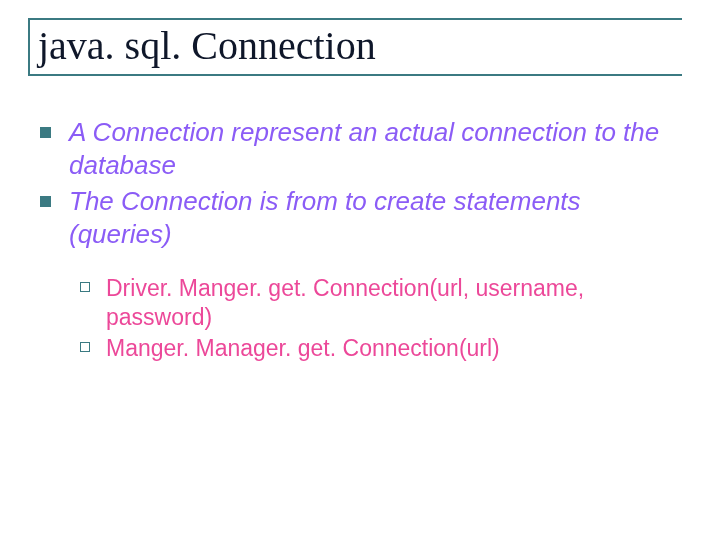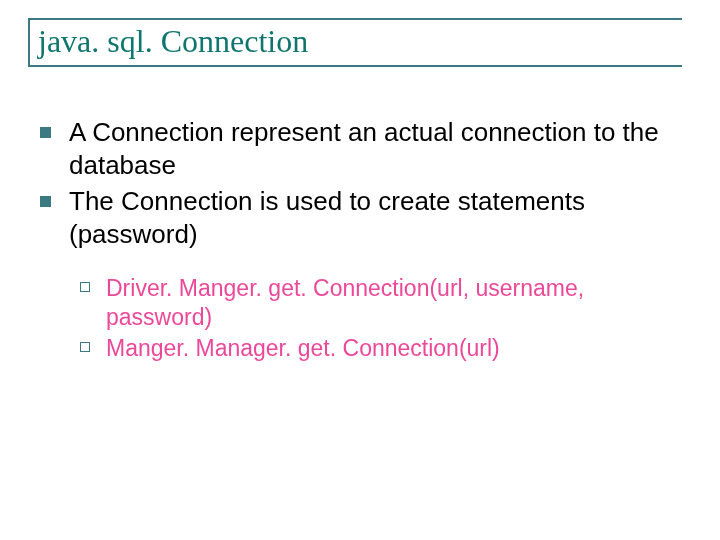--- a/index.html
+++ b/index.html
@@ -23,22 +23,22 @@
   }
   .title-box {
     border-top: 2px solid #3b7a82;
     border-left: 2px solid #3b7a82;
     border-bottom: 2px solid #3b7a82;
     padding: 4px 0 6px 8px;
   }
   .title-box h1 {
     font-family: "Times New Roman", Times, serif;
     font-weight: normal;
-    font-size: 32px;
-    color: #0f766e;
+    font-size: 40px;
+    color: #0f172a;
     line-height: 1.1;
   }
   .content {
     position: absolute;
     top: 116px;
     left: 40px;
     right: 40px;
   }
   .bullet-list {
     list-style: none;
@@ -51,22 +51,23 @@
   .square-bullet {
     width: 11px;
     height: 11px;
     background: #3b7a82;
     flex-shrink: 0;
     margin-top: 11px;
     margin-right: 18px;
   }
   .bullet-text {
     font-size: 26px;
-    color: #000000;
+    color: #8b5cf6;
     line-height: 1.25;
+    font-style: italic;
   }
   .sub-list {
     list-style: none;
     margin-top: 24px;
     margin-left: 40px;
   }
   .sub-item {
     display: flex;
     align-items: flex-start;
     margin-bottom: 2px;
@@ -95,21 +96,21 @@
 </div>
 
 <div class="content">
   <ul class="bullet-list">
     <li class="bullet-item">
       <span class="square-bullet"></span>
       <span class="bullet-text">A Connection represent an actual connection to the database</span>
     </li>
     <li class="bullet-item">
       <span class="square-bullet"></span>
-      <span class="bullet-text">The Connection is used to create statements (password)</span>
+      <span class="bullet-text">The Connection is from to create statements (queries)</span>
     </li>
   </ul>
   <ul class="sub-list">
     <li class="sub-item">
       <span class="hollow-square"></span>
       <span class="sub-text">Driver. Manger. get. Connection(url, username, password)</span>
     </li>
     <li class="sub-item">
       <span class="hollow-square"></span>
       <span class="sub-text">Manger. Manager. get. Connection(url)</span>

